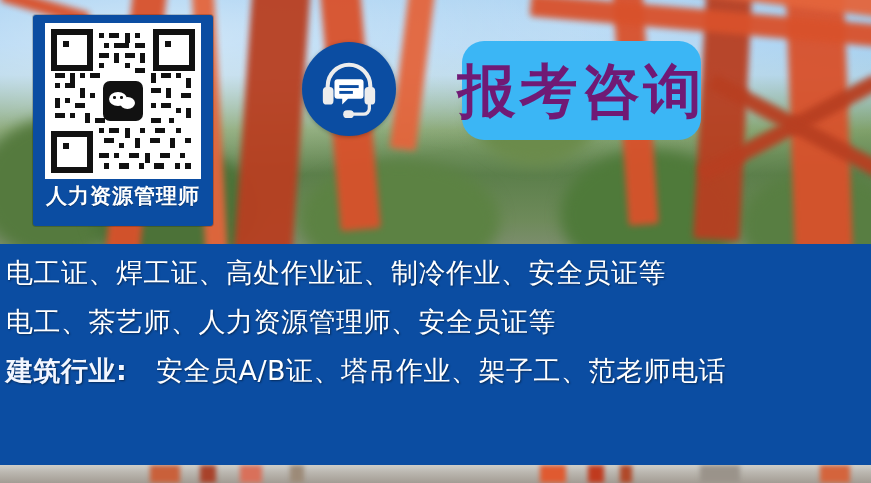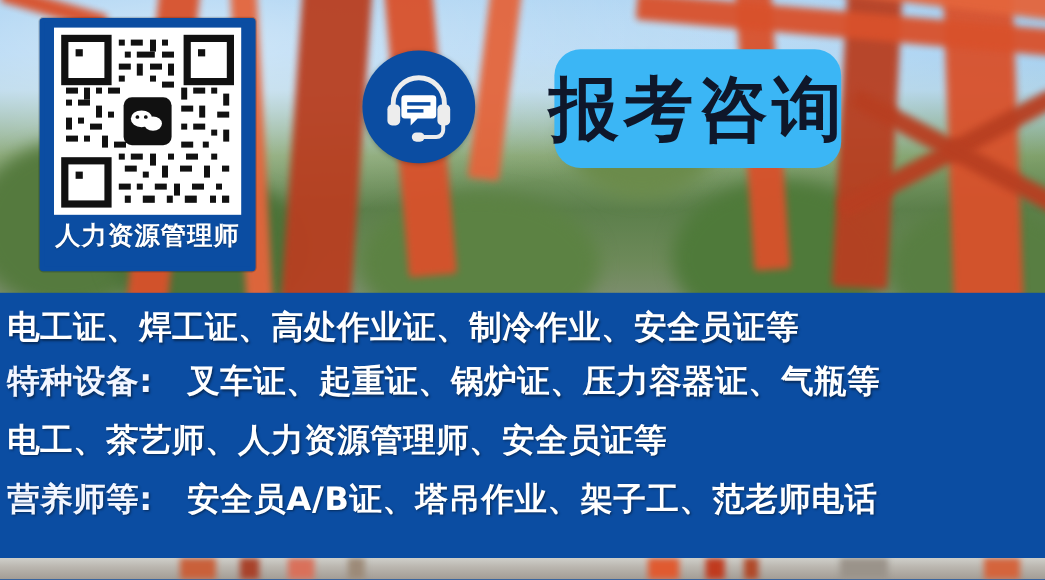--- a/index.html
+++ b/index.html
@@ -65,21 +65,21 @@
     box-shadow:0 1px 4px rgba(0,0,0,.28);
   }
 
   
   #apply-pill{
     position:absolute;left:462px;top:41px;width:239px;height:99px;
     background:#3BB6F5;border-radius:22px;
     display:flex;align-items:center;justify-content:center;
   }
   #apply-pill .txt{
-    color:#0f172a;font-size:58px;font-weight:bold;letter-spacing:4px;line-height:1;
+    color:#701a75;font-size:58px;font-weight:bold;letter-spacing:4px;line-height:1;
     white-space:nowrap;
   }
 
   
   #phone-pill{
     position:absolute;left:272px;top:163px;width:565px;height:44px;
     background:#3BB6F5;border-radius:22px;
     display:flex;align-items:center;
   }
   #phone-pill .label{
@@ -96,21 +96,21 @@
   .list-row{
     display:flex;align-items:baseline;
     height:45px;padding-left:6px;white-space:nowrap;
   }
   .row-label{
     color:#F2F6FF;font-size:27px;font-weight:bold;letter-spacing:.5px;
     width:150px;flex:0 0 150px;
     text-shadow:1px 1px 2px rgba(0,0,0,.45);
   }
   .row-value{
-    color:#FFFFFF;font-size:27px;font-weight:bold;letter-spacing:.5px;
+    color:#FFFFFF;font-size:27px;font-weight:normal;letter-spacing:.5px;
     text-shadow:1px 1px 2px rgba(0,0,0,.45);
   }
 
   
   #bottom-strip{
     position:absolute;left:0;top:465px;width:871px;height:18px;overflow:hidden;
     background:linear-gradient(180deg,#CFCFCA 0%,#BBB7B0 40%,#A39C94 100%);
   }
   #bottom-strip .sb{position:absolute;top:0;height:18px;filter:blur(2.5px);}
 </style>
@@ -247,29 +247,25 @@
 
   <div id="apply-pill">
     <span class="txt">报考咨询</span>
   </div>
 
 
   <div id="list-panel">
     <div class="list-row" style="margin-top:11px;">
       <span class="row-value">电工证、焊工证、高处作业证、制冷作业、安全员证等</span>
     </div>
-    <div class="list-row">
-      <span class="row-label">特种设备:</span>
-      <span class="row-value">叉车证、起重证、锅炉证、压力容器证、气瓶等</span>
-    </div>
     <div class="list-row" style="margin-top:4px;">
       <span class="row-value">电工、茶艺师、人力资源管理师、安全员证等</span>
     </div>
     <div class="list-row" style="margin-top:4px;">
-      <span class="row-label">营养师等:</span>
+      <span class="row-label">建筑行业:</span>
       <span class="row-value">安全员A/B证、塔吊作业、架子工、范老师电话</span>
     </div>
   </div>
 
   <div id="bottom-strip">
     <div class="sb" style="left:150px;width:30px;background:#C9603A;"></div>
     <div class="sb" style="left:200px;width:16px;background:#A8422A;"></div>
     <div class="sb" style="left:240px;width:22px;background:#D9705A;"></div>
     <div class="sb" style="left:290px;width:14px;background:#9C8A78;"></div>
     <div class="sb" style="left:540px;width:26px;background:#E05A30;"></div>

